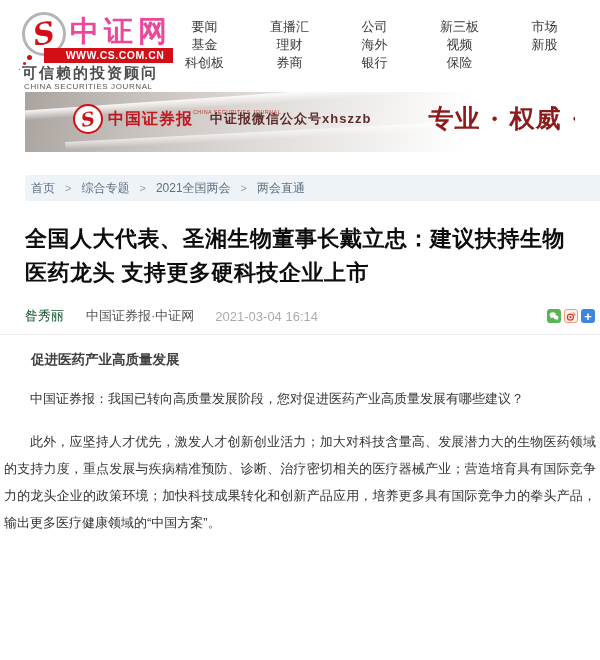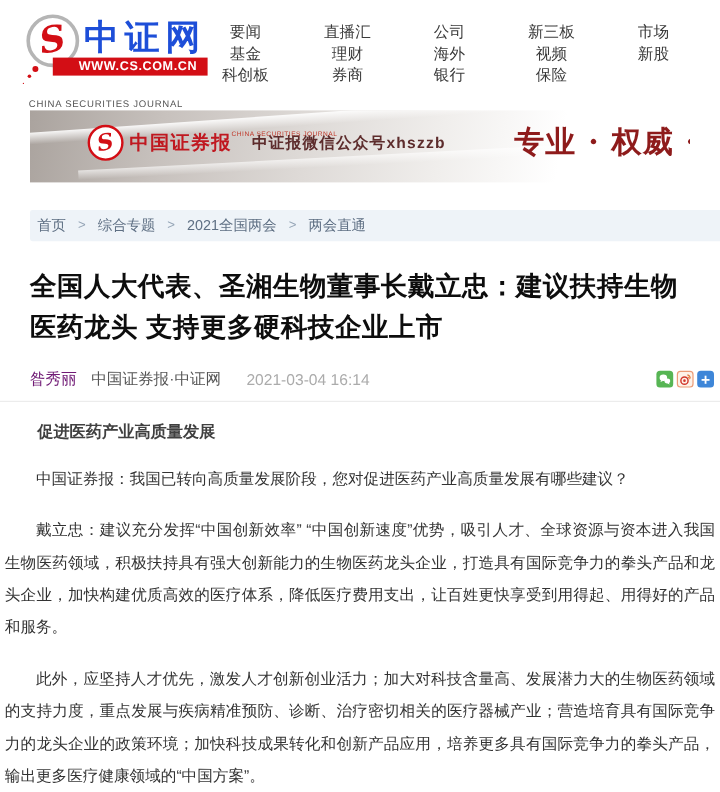--- a/index.html
+++ b/index.html
@@ -7,21 +7,21 @@
         font-family:"Liberation Sans","DejaVu Sans",sans-serif;}
 
   
   .header{position:absolute;top:0;left:0;width:600px;height:90px;background:#fff;}
   .logo{position:absolute;left:22px;top:10px;width:150px;height:78px;cursor:pointer;}
   .logo-circle{position:absolute;left:0;top:2px;width:38px;height:38px;border:3px solid #b5b5b5;
                border-radius:50%;display:flex;align-items:center;justify-content:center;background:#fff;}
   .logo-s{color:#d30e15;font:italic 700 30px "DejaVu Serif",serif;transform:rotate(-10deg);line-height:1;}
   .logo-trail{position:absolute;left:2px;top:40px;width:5px;height:5px;border-radius:50%;background:#d30e15;
               box-shadow:-5px 6px 0 -1px #d30e15,-10px 12px 0 -2px #d30e15;}
-  .logo-name{position:absolute;left:48px;top:2px;font-size:29px;font-weight:700;color:#1d4ed8;
+  .logo-name{position:absolute;left:48px;top:2px;font-size:29px;font-weight:700;color:#ec4899;
              letter-spacing:5px;font-family:"DejaVu Serif","Liberation Serif",serif;}
   .logo-urlbar{position:absolute;left:22px;top:38px;width:116px;height:15px;background:#d30e15;
                color:#fff;font-size:10.5px;font-weight:700;text-align:center;line-height:15px;letter-spacing:.5px;padding-left:13px;}
   .logo-slogan{position:absolute;left:0px;top:54px;font-size:15px;color:#4c4c4c;letter-spacing:2px;
                font-family:"DejaVu Serif","Liberation Serif",serif;font-weight:700;white-space:nowrap;}
   .logo-en{position:absolute;left:2px;top:72px;font-size:8px;color:#565656;letter-spacing:.6px;white-space:nowrap;}
 
   .nav{position:absolute;left:162px;top:18px;width:425px;display:grid;
        grid-template-columns:repeat(5,1fr);}
   .nav span{font-size:13px;color:#3a3a3a;text-align:center;cursor:pointer;white-space:nowrap;}
@@ -49,21 +49,21 @@
   .breadcrumb{position:absolute;top:175px;left:25px;width:578px;height:26px;background:#eef3f8;
               border-radius:2px;display:flex;align-items:center;padding-left:6px;box-sizing:border-box;
               font-size:12px;color:#5e6f83;}
   .breadcrumb .crumb{cursor:pointer;}
   .breadcrumb .sep{margin:0 10px;color:#93a3b5;font-size:11px;}
 
   
   .title{position:absolute;top:207px;left:25px;width:550px;font-size:22px;line-height:34px;
          font-weight:700;color:#0d0d0d;letter-spacing:.5px;}
   .meta{position:absolute;top:307px;left:25px;width:570px;height:18px;display:flex;align-items:center;font-size:13px;}
-  .meta .author{color:#701a75;margin-right:12px;text-align:right;}
+  .meta .author{color:#14532d;margin-right:22px;text-align:right;}
   .meta .source{color:#555;}
   .meta .date{color:#ababab;margin-left:21px;}
   .meta .spacer{flex:1;}
   .share{display:flex;align-items:center;gap:3px;}
   .sicon{width:14px;height:14px;border-radius:3px;display:flex;align-items:center;justify-content:center;cursor:pointer;}
   .sicon.wechat{background:#57b554;}
   .sicon.weibo{background:#fdf2e9;border:1px solid #eb9c77;box-sizing:border-box;}
   .sicon.plus{background:#3e86d8;color:#fff;font-size:13px;font-weight:700;line-height:1;}
   .divider{position:absolute;top:334px;left:0;width:600px;border-top:1px solid #ececec;}
 
@@ -78,20 +78,21 @@
 <div class="page">
 
   <div class="header">
     <div class="logo">
       <div class="logo-circle">
         <span class="logo-s">S</span>
         <span class="logo-trail"></span>
       </div>
       <div class="logo-name">中证网</div>
       <div class="logo-urlbar">WWW.CS.COM.CN</div>
+      <div class="logo-slogan">可信赖的投资顾问</div>
       <div class="logo-en">CHINA SECURITIES JOURNAL</div>
     </div>
 
     <div class="nav">
       <span>要闻</span>
       <span>直播汇</span>
       <span>公司</span>
       <span>新三板</span>
       <span>市场</span>
       <span>基金</span>
@@ -160,17 +161,16 @@
         <span>+</span>
       </span>
     </span>
   </div>
 
   <div class="divider"></div>
 
   <div class="body">
     <div class="lead">促进医药产业高质量发展</div>
     <p>中国证券报：我国已转向高质量发展阶段，您对促进医药产业高质量发展有哪些建议？</p>
-    <p>戴立忠：建议充分发挥“中国创新效率” “中国创新速度”优势，吸引人才、全球资源与资本进入我国生物医药领域，积极扶持具有强大创新能力的生物医药龙头企业，打造具有国际竞争力的拳头产品和龙头企业，加快构建优质高效的医疗体系，降低医疗费用支出，让百姓更快享受到用得起、用得好的产品和服务。</p>
     <p>此外，应坚持人才优先，激发人才创新创业活力；加大对科技含量高、发展潜力大的生物医药领域的支持力度，重点发展与疾病精准预防、诊断、治疗密切相关的医疗器械产业；营造培育具有国际竞争力的龙头企业的政策环境；加快科技成果转化和创新产品应用，培养更多具有国际竞争力的拳头产品，输出更多医疗健康领域的“中国方案”。</p>
   </div>
 
 </div>
 
 </body></html>

